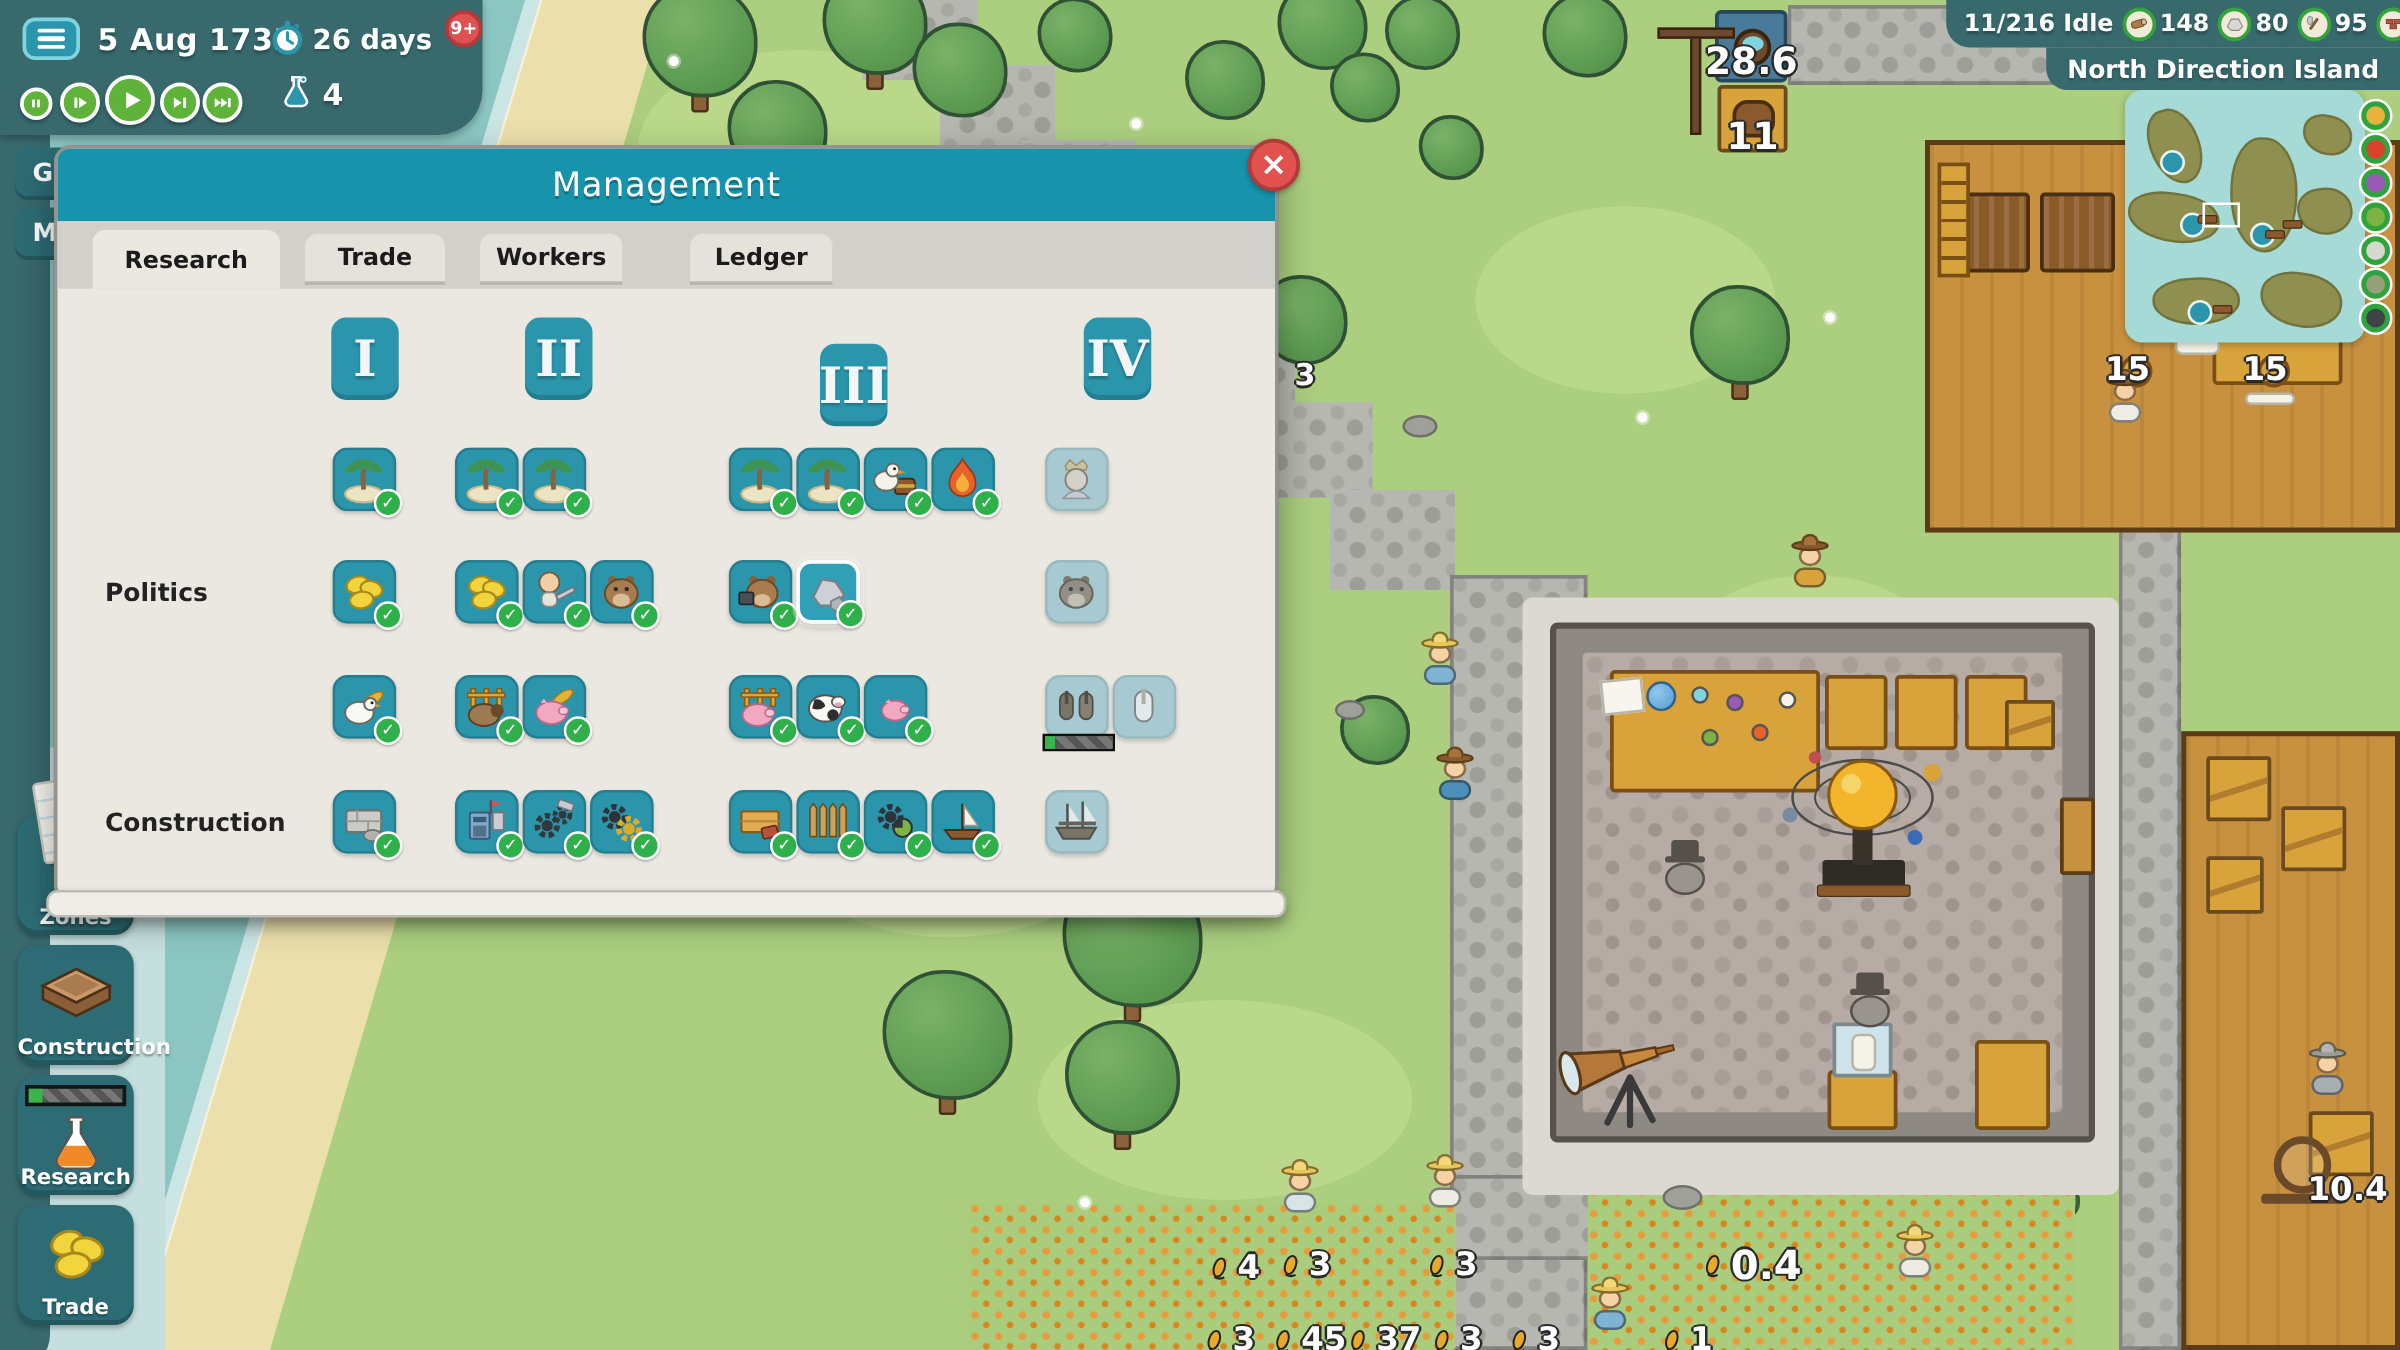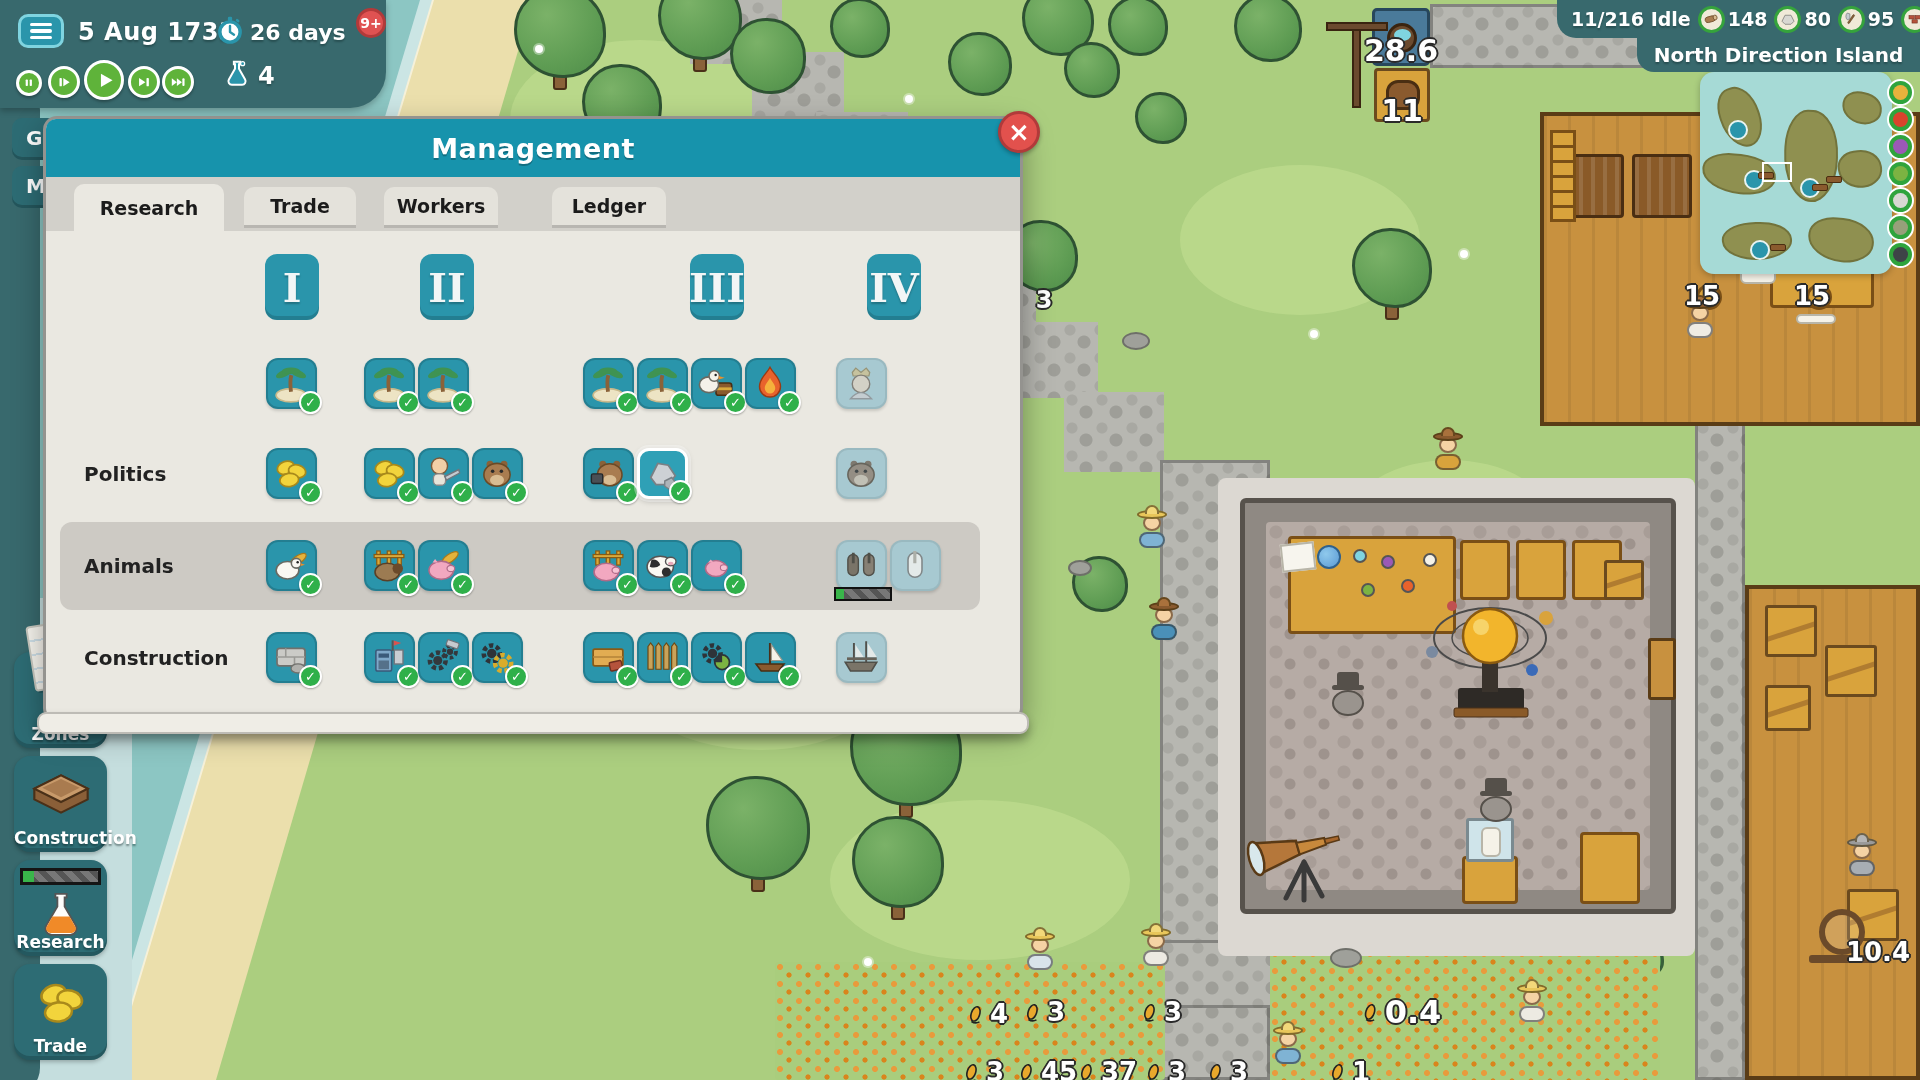--- a/index.html
+++ b/index.html
@@ -131,21 +131,21 @@
   .logcrate .log{position:absolute;left:9px;top:9px;width:34px;height:30px;border-radius:12px;background:#8A5A2E;border:3px solid #4A2E12;}
   .gallows-post{position:absolute;background:#6B4A2E;border:2px solid #3A2410;}
 
   
   .modal{position:absolute;left:43px;top:116px;width:980px;height:606px;background:#EAE8E1;
     border:3px solid rgba(20,20,20,.4);border-radius:14px;z-index:30;box-shadow:0 12px 30px rgba(0,0,0,.35);}
   .modal:after{content:"";position:absolute;left:-9px;right:-9px;bottom:-15px;height:18px;background:#EFEDE6;
     border:2px solid #BDBBB5;border-radius:9px;box-shadow:0 6px 10px rgba(0,0,0,.3);}
   .mhead{position:absolute;left:0;top:0;width:100%;height:58px;background:#1793AC;border-radius:10px 10px 0 0;
     display:flex;align-items:center;justify-content:center;}
-  .mtitle{color:#fff;font-weight:700;font-size:27px;text-shadow:0 2px 0 rgba(0,0,0,.25);letter-spacing:.5px;}
+  .mtitle{color:#fff;font-weight:400;font-size:27px;text-shadow:0 2px 0 rgba(0,0,0,.25);letter-spacing:.5px;}
   .mclose{position:absolute;left:952px;top:-8px;width:42px;height:42px;border-radius:50%;background:#E2514D;
     border:3px solid #B13A3A;color:#fff;font-size:26px;font-weight:800;display:flex;align-items:center;justify-content:center;
     cursor:pointer;box-shadow:0 2px 4px rgba(0,0,0,.3);z-index:2;}
   .tabstrip{position:absolute;left:0;top:58px;width:100%;height:54px;background:#D2D0CA;}
   .tab{position:absolute;border-radius:10px 10px 0 0;display:flex;align-items:center;justify-content:center;
     font-weight:800;font-size:19px;color:#1B1B1B;cursor:pointer;}
   .tab.active{top:7px;height:47px;background:#EAE8E1;}
   .tab.inactive{top:10px;height:38px;background:#E4E2DB;box-shadow:0 3px 0 rgba(0,0,0,.12);}
   .grid{position:absolute;left:0;top:112px;width:980px;height:494px;}
   .tier{position:absolute;top:23px;width:54px;height:66px;background:#2A95AB;border-radius:12px;
@@ -860,21 +860,21 @@
     <div class="mclose">×</div>
     <div class="tabstrip" id="tabstrip">
         <div class="tab active" style="left: 28px; width: 150px;">Research</div>
         <div class="tab inactive" style="left: 198px; width: 112px;">Trade</div>
         <div class="tab inactive" style="left: 338px; width: 114px;">Workers</div>
         <div class="tab inactive" style="left: 506px; width: 114px;">Ledger</div>
       </div>
     <div class="grid" id="grid">
         <div class="tier" style="left: 219px;">I</div>
         <div class="tier" style="left: 374px;">II</div>
-        <div class="tier" style="left: 644px;">III</div>
+        <div class="tier" style="left: 610px; margin-top: 21px;">III</div>
         <div class="tier" style="left: 821px;">IV</div>
         <div class="tile" style="left: 220px; top: 127px;">
           <svg class="ticon" viewBox="0 0 24 24">
             <use href="#s-palm-island"></use>
           </svg>
           <div class="check">✓</div>
         </div>
         <div class="tile" style="left: 318px; top: 127px;">
           <svg class="ticon" viewBox="0 0 24 24">
             <use href="#s-palm-island"></use>
@@ -952,23 +952,20 @@
         <div class="tile hl" style="left: 591px; top: 217px;">
           <svg class="ticon" viewBox="0 0 24 24">
             <use href="#s-iron-ore"></use>
           </svg>
           <div class="check">✓</div>
         </div>
         <div class="tile locked" style="left: 790px; top: 217px;">
           <svg class="ticon" viewBox="0 0 24 24">
             <use href="#s-beaver"></use>
           </svg>
-        </div>
-        <div class="band shaded" style="top: 291px;">
-          <div class="rowlabel">Animals</div>
         </div>
         <div class="tile" style="left: 220px; top: 309px;">
           <svg class="ticon" viewBox="0 0 24 24">
             <use href="#s-chicken"></use>
           </svg>
           <div class="check">✓</div>
         </div>
         <div class="tile" style="left: 318px; top: 309px;">
           <svg class="ticon" viewBox="0 0 24 24">
             <use href="#s-sheep-pen"></use>

